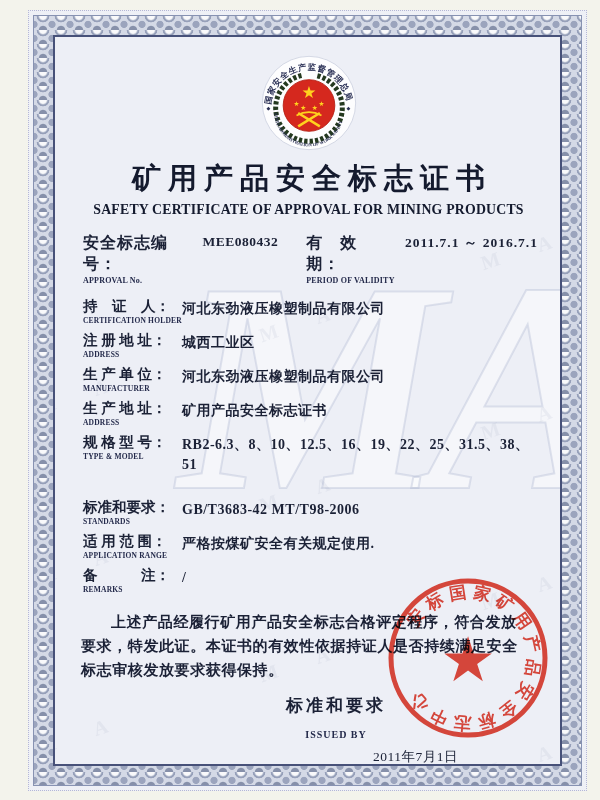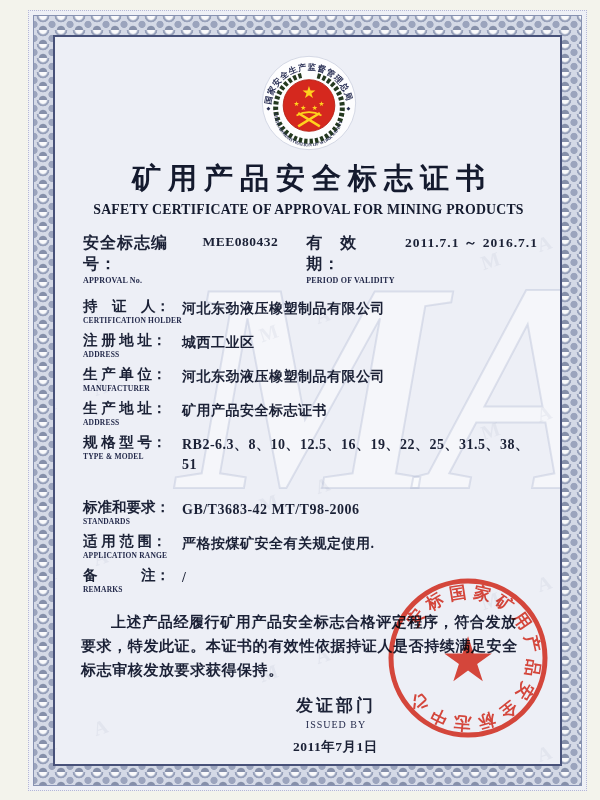--- a/index.html
+++ b/index.html
@@ -82,22 +82,22 @@
   .gap-before{margin-top:24px;}
   
   .statement{
     margin:16px 6px 12px 2px;
     font-size:15px;font-weight:700;line-height:1.6;letter-spacing:.6px;
     text-indent:2em;
   }
   
   .issuer{margin-top:12px;width:230px;margin-left:142px;text-align:center;}
   .issuer .cn{font-size:17px;font-weight:700;letter-spacing:3px;}
-  .issuer .en{font-size:10px;font-weight:400;letter-spacing:1px;margin-top:2px;color:#23294a;}
-  .issue-date{margin-top:8px;padding-left:214px;font-size:13.5px;font-weight:700;letter-spacing:.5px;}
+  .issuer .en{font-size:10px;font-weight:700;letter-spacing:1px;margin-top:12px;color:#23294a;}
+  .issue-date{margin-top:8px;padding-left:214px;font-size:13.5px;font-weight:400;letter-spacing:.5px;text-align:center;}
   
   .seal{
     position:absolute;right:2px;bottom:16px;z-index:2;
     mix-blend-mode:multiply;opacity:.92;
   }
 </style>
 </head>
 <body>
 
 <div class="cert">
@@ -218,21 +218,21 @@
               <div class="fr-en">REMARKS</div>
               </div>
             <div class="fr-val">/</div>
           </div>
 
         </div>
 
         <p class="statement">上述产品经履行矿用产品安全标志合格评定程序，符合发放要求，特发此证。本证书的有效性依据持证人是否持续满足安全标志审核发放要求获得保持。</p>
 
         <div class="issuer">
-          <div class="cn">发证部门</div>
+          <div class="cn">标准和要求</div>
           <div class="en">ISSUED BY</div>
         </div>
         <div class="issue-date">2011年7月1日</div>
 
       </div>
 
       <svg class="seal" width="180" height="180" viewBox="0 0 180 180">
         <circle cx="90" cy="90" r="77" fill="none" stroke="#e23a2c" stroke-width="5"></circle>
         <g transform="rotate(24 90 90)">
           <path id="sealArc" d="M 30,90 A 60,60 0 1 1 150,90 A 60,60 0 1 1 30,90" fill="none"></path>

